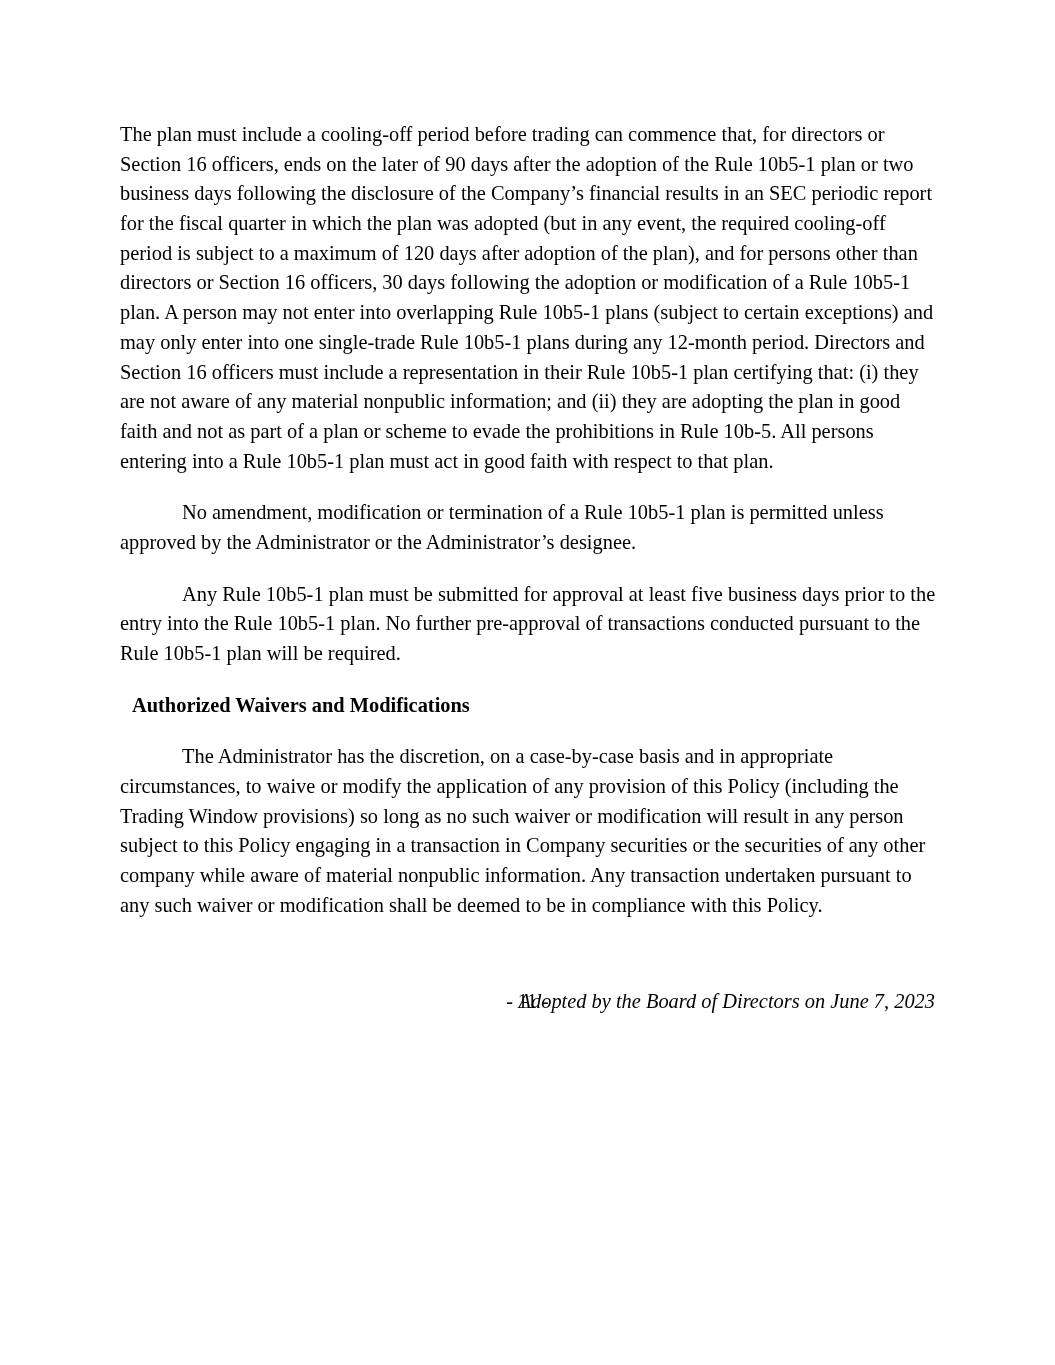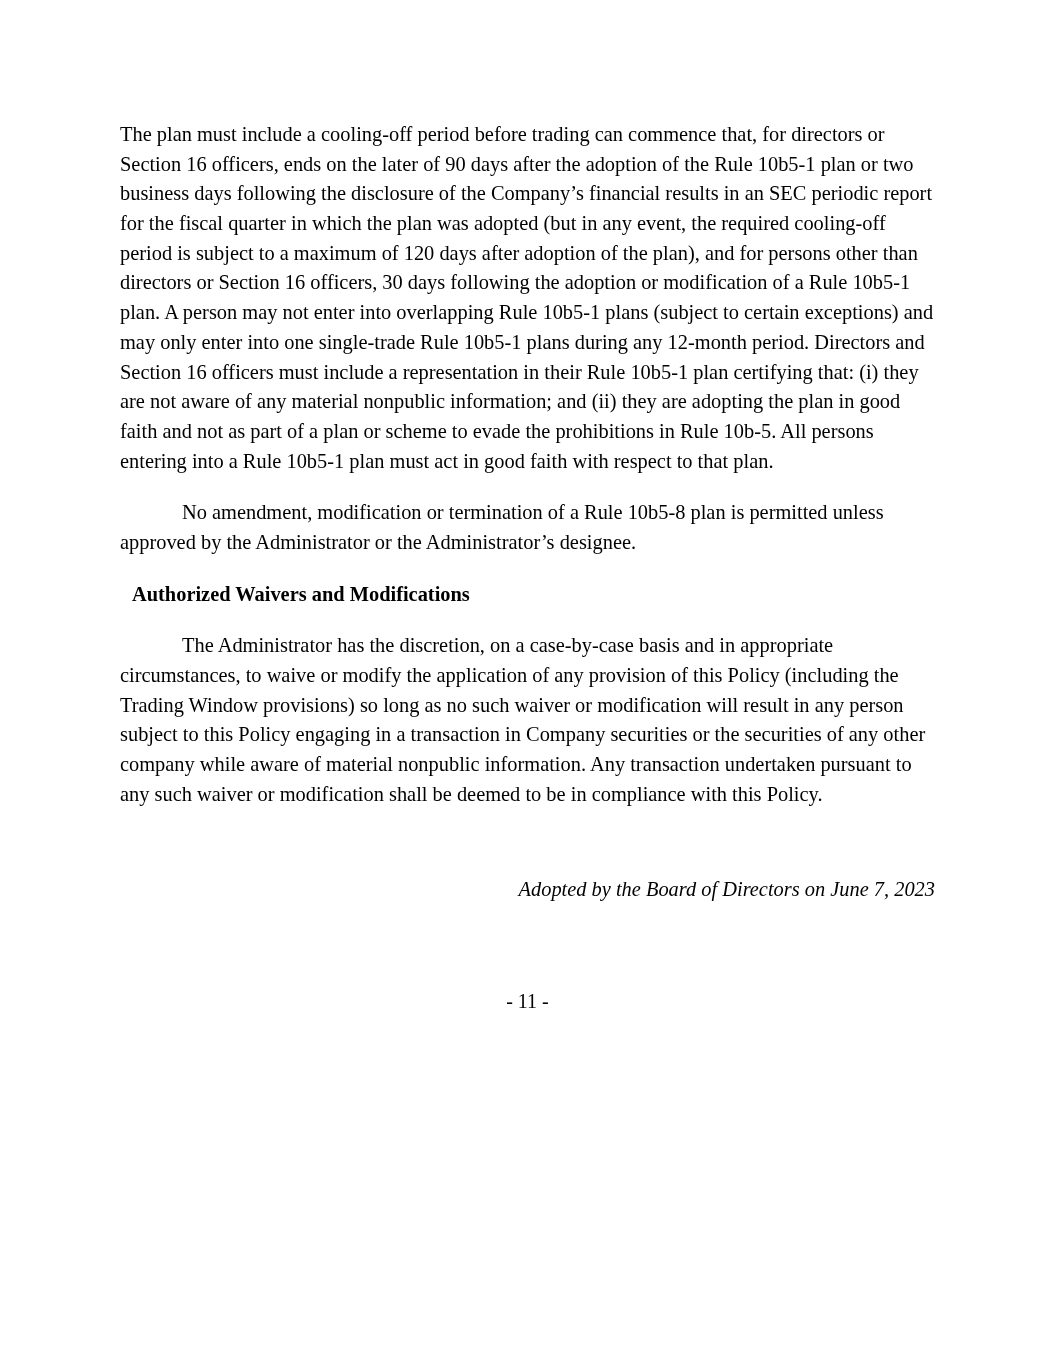--- a/index.html
+++ b/index.html
@@ -53,22 +53,23 @@
     font-size: 20px;
   }
 </style>
 </head>
 <body>
 
 <div class="page">
 
   <p class="body-text">The plan must include a cooling-off period before trading can commence that, for directors or Section 16 officers, ends on the later of 90 days after the adoption of the Rule 10b5-1 plan or two business days following the disclosure of the Company’s financial results in an SEC periodic report for the fiscal quarter in which the plan was adopted (but in any event, the required cooling-off period is subject to a maximum of 120 days after adoption of the plan), and for persons other than directors or Section 16 officers, 30 days following the adoption or modification of a Rule 10b5-1 plan. A person may not enter into overlapping Rule 10b5-1 plans (subject to certain exceptions) and may only enter into one single-trade Rule 10b5-1 plans during any 12-month period. Directors and Section 16 officers must include a representation in their Rule 10b5-1 plan certifying that: (i) they are not aware of any material nonpublic information; and (ii) they are adopting the plan in good faith and not as part of a plan or scheme to evade the prohibitions in Rule 10b-5. All persons entering into a Rule 10b5-1 plan must act in good faith with respect to that plan.</p>
 
-  <p class="body-text indent">No amendment, modification or termination of a Rule 10b5-8 plan is permitted unless approved by the Administrator or the Administrator’s designee.</p>
+  <p class="body-text indent">No amendment, modification or termination of a Rule 10b5-1 plan is permitted unless approved by the Administrator or the Administrator’s designee.</p>
 
+  <p class="body-text indent">Any Rule 10b5-1 plan must be submitted for approval at least five business days prior to the entry into the Rule 10b5-1 plan.  No further pre-approval of transactions conducted pursuant to the Rule 10b5-1 plan will be required.</p>
 
   <h2 class="section-heading">Authorized Waivers and Modifications</h2>
 
   <p class="body-text indent">The Administrator has the discretion, on a case-by-case basis and in appropriate circumstances, to waive or modify the application of any provision of this Policy (including the Trading Window provisions) so long as no such waiver or modification will result in any person subject to this Policy engaging in a transaction in Company securities or the securities of any other company while aware of material nonpublic information.  Any transaction undertaken pursuant to any such waiver or modification shall be deemed to be in compliance with this Policy.</p>
 
   <p class="signoff">Adopted by the Board of Directors on June 7, 2023</p>
 
   <div class="footer">- 11 -</div>
 
 </div>

